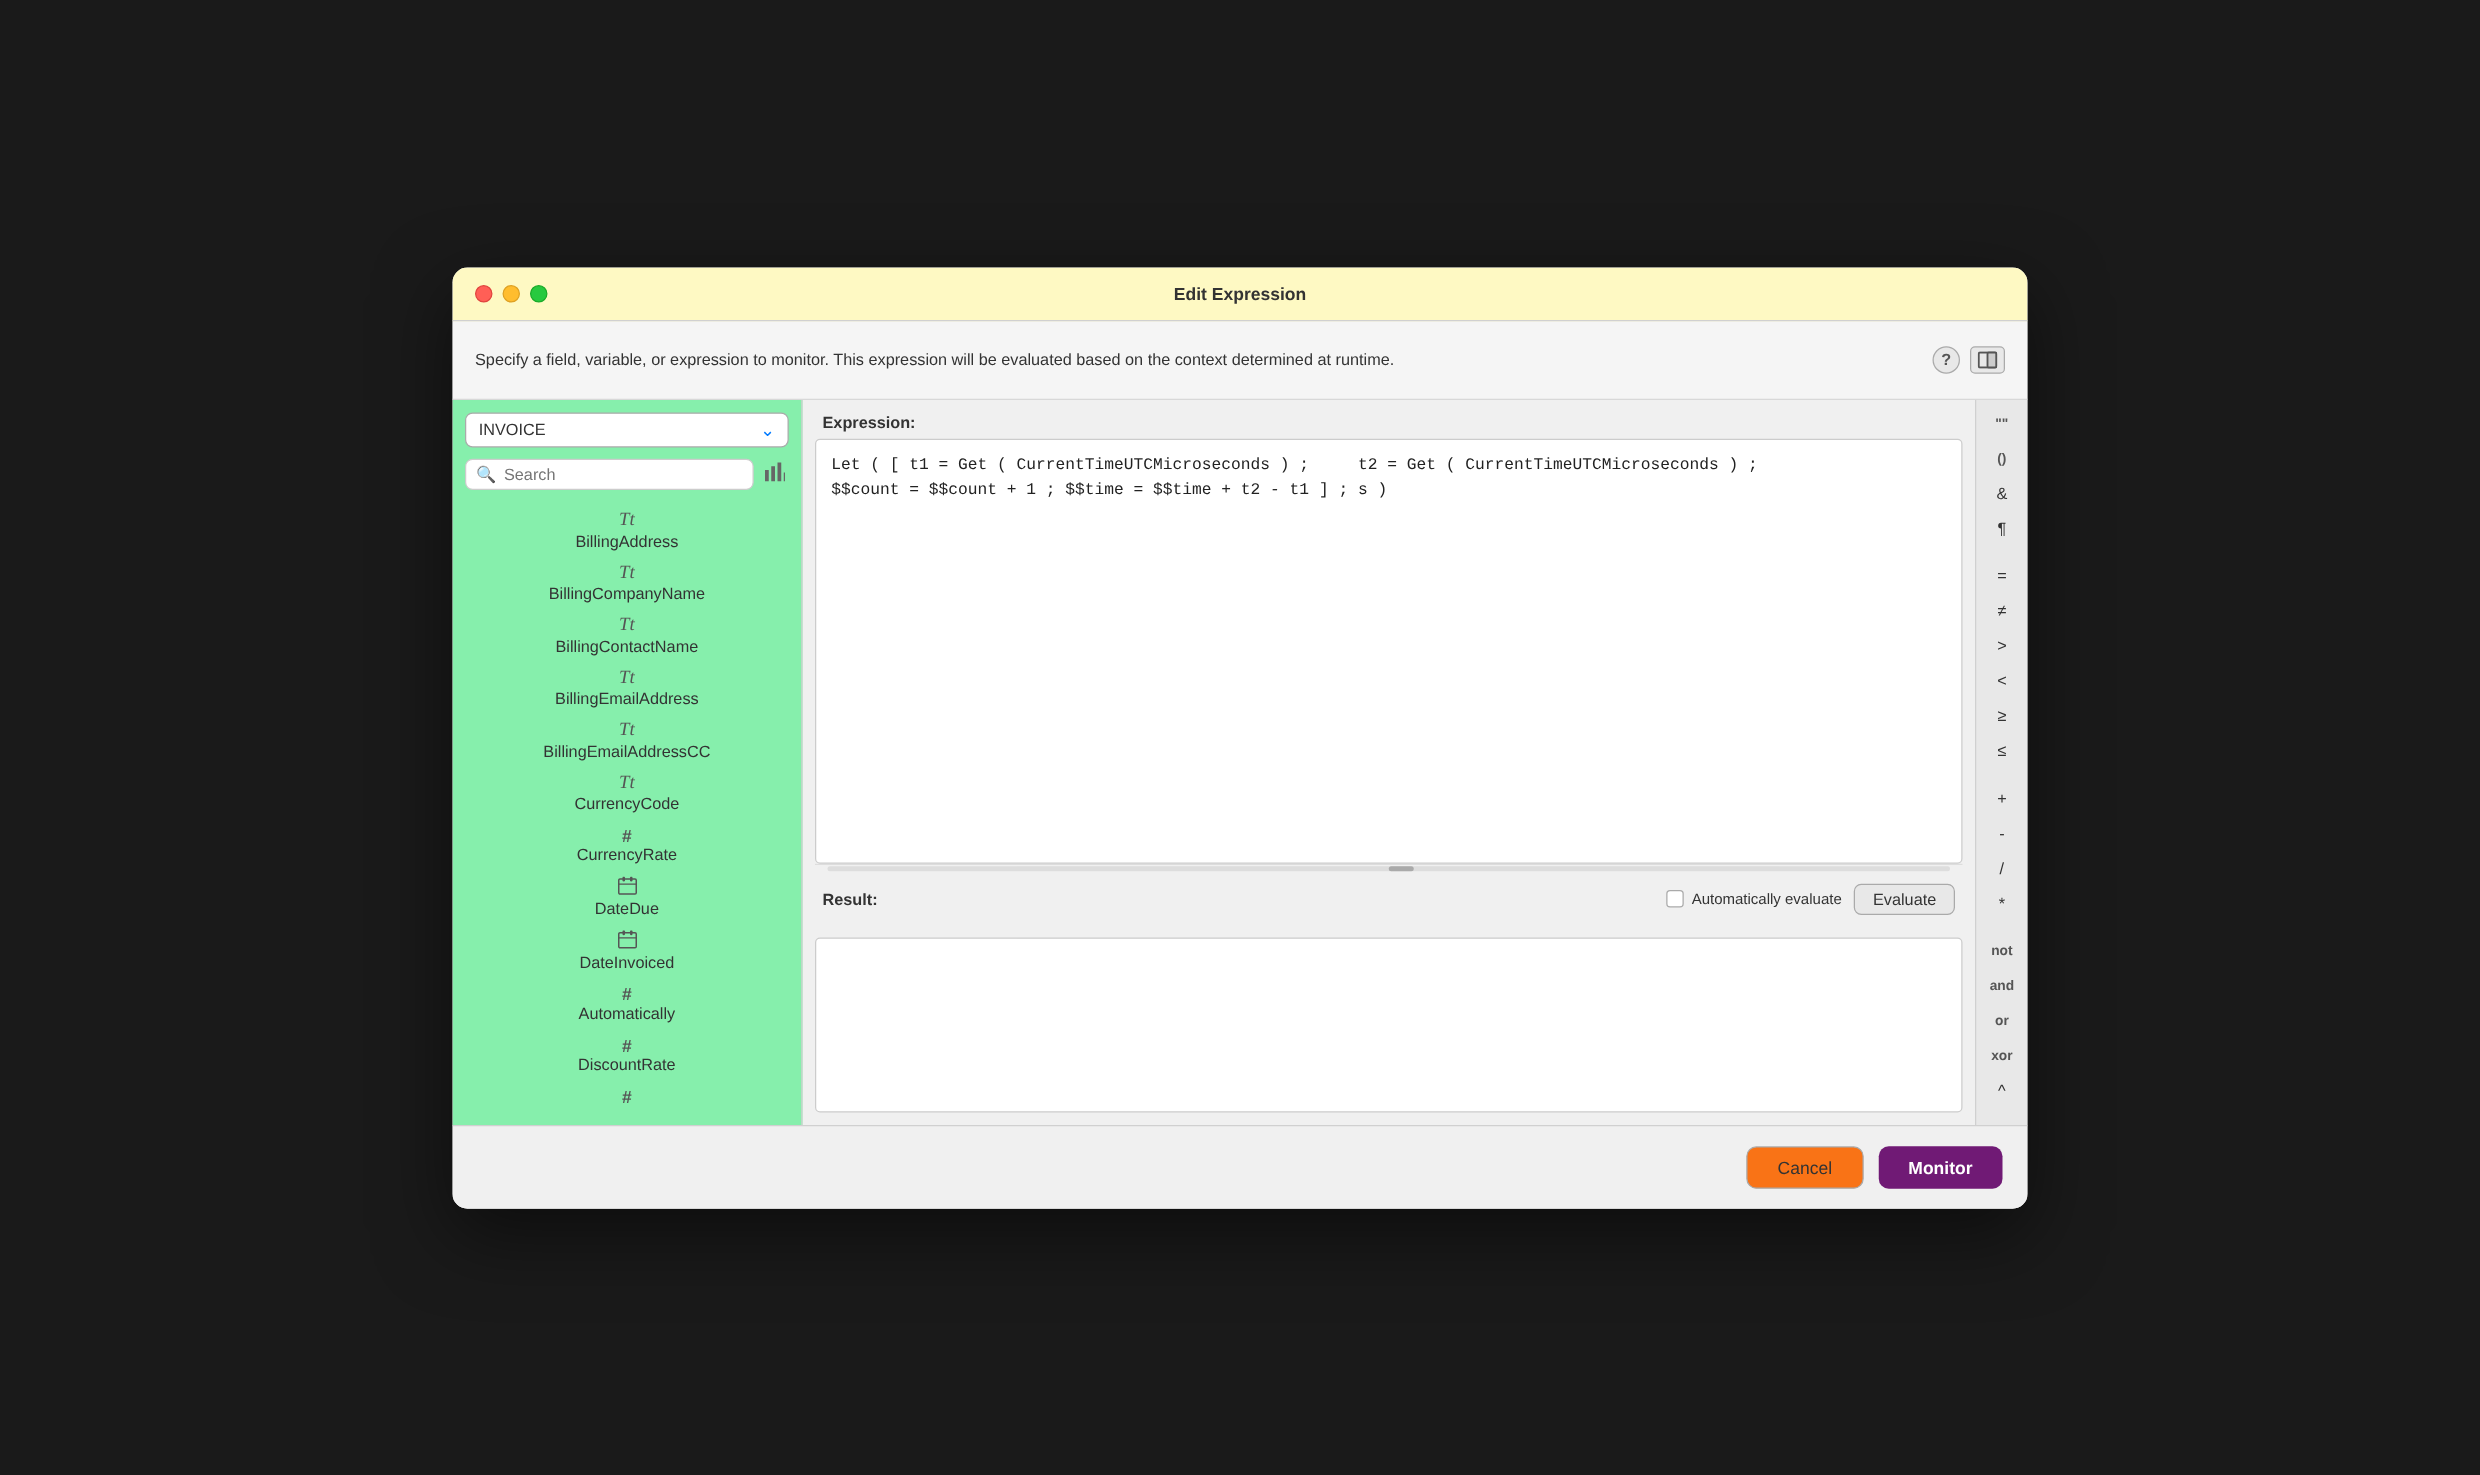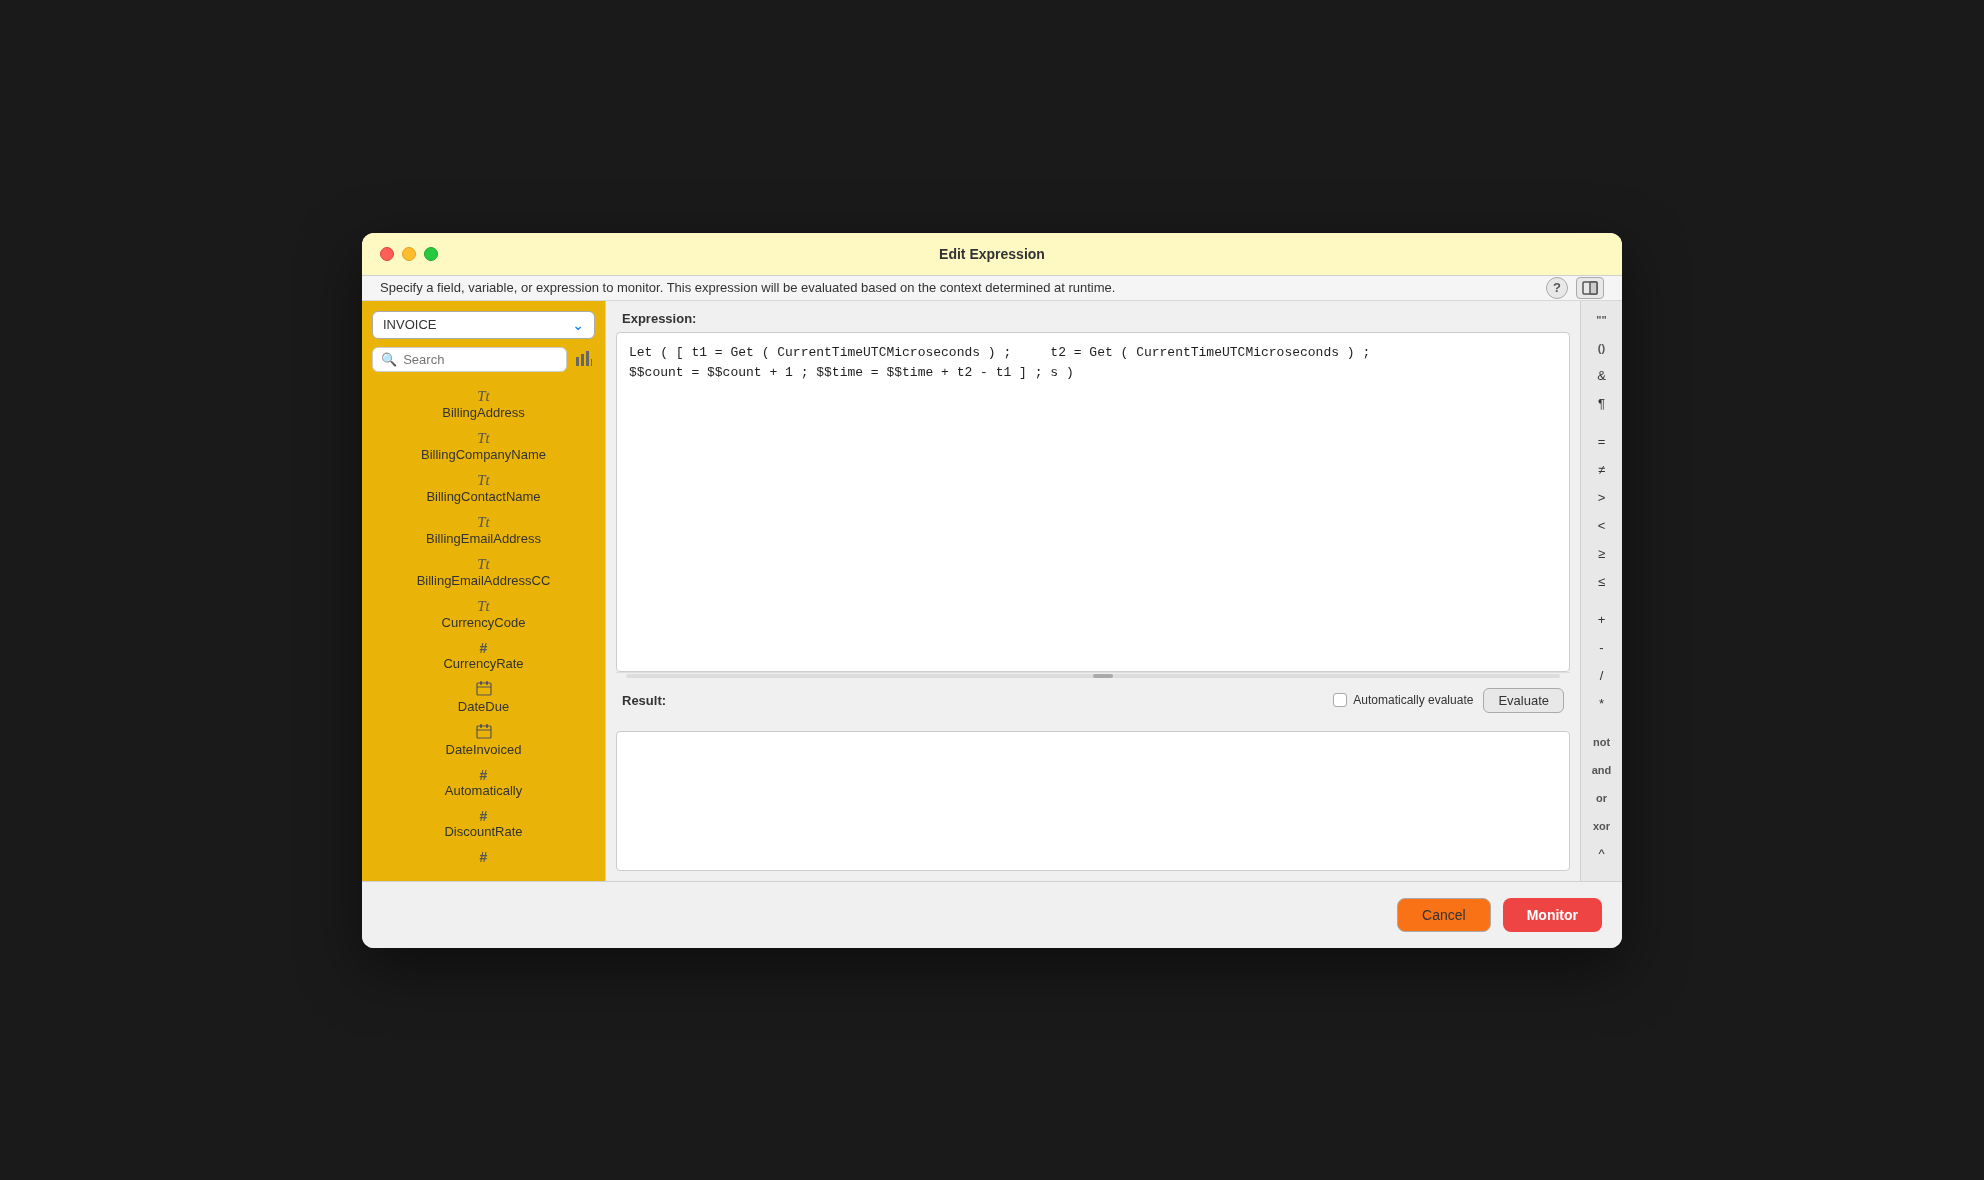--- a/index.html
+++ b/index.html
@@ -52,21 +52,21 @@
       transform: translateX(-50%);
       font-size: 14px;
       font-weight: 600;
       color: #333;
     }
 
     
     .subtitle-bar {
       background: #f5f5f5;
       border-bottom: 1px solid #d8d8d8;
-      padding: 1px 18px;
+      padding: 20px 18px;
       display: flex;
       align-items: center;
       justify-content: space-between;
     }
 
     .subtitle-text {
       font-size: 13px;
       color: #333;
     }
 
@@ -106,23 +106,23 @@
     }
 
     
     .main-content {
       display: flex;
       height: 580px;
     }
 
     
     .left-panel {
-      width: 244px;
+      width: 280px;
       border-right: 1px solid #d0d0d0;
-      background: #eab308;
+      background: #86efac;
       display: flex;
       flex-direction: column;
       padding: 10px;
     }
 
     .context-dropdown {
       display: flex;
       align-items: center;
       justify-content: space-between;
       background: white;
@@ -405,21 +405,21 @@
       background: #f97316;
       border: 1px solid #aaa;
       border-radius: 8px;
       padding: 8px 24px;
       font-size: 14px;
       color: #333;
       cursor: pointer;
     }
 
     .monitor-btn {
-      background: #ef4444;
+      background: #701a75;
       border: none;
       border-radius: 8px;
       padding: 8px 24px;
       font-size: 14px;
       color: white;
       font-weight: 600;
       cursor: pointer;
     }
   </style>
 </head>

